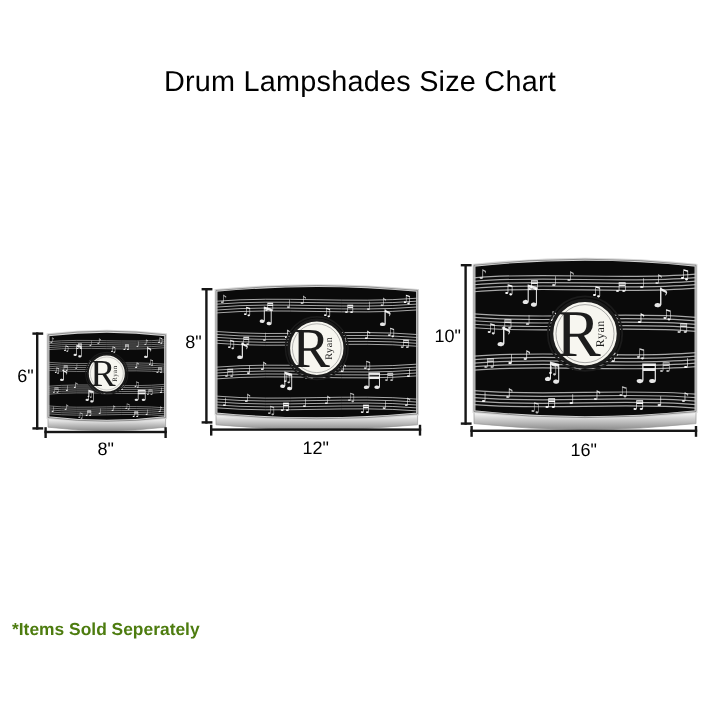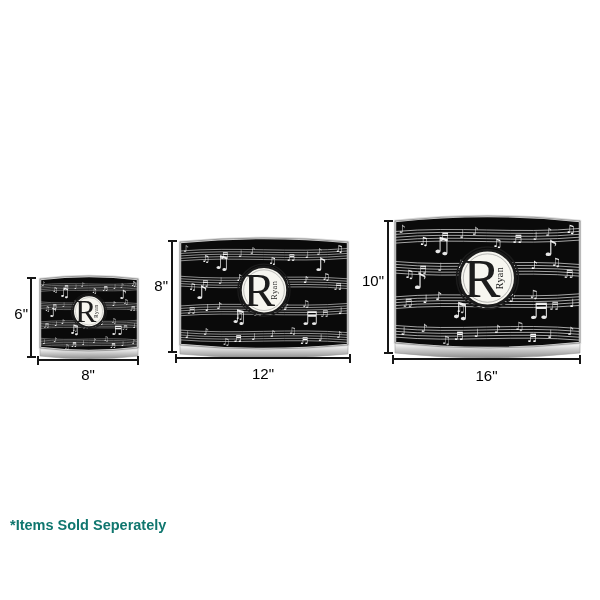--- a/index.html
+++ b/index.html
@@ -59,28 +59,29 @@
   #hlabel-medium { left:141px; top:277px; width:27px;  text-align:right; }
   #wlabel-medium { left:175px; top:365px; width:176px; text-align:center; }
   #hlabel-large  { left:349px; top:272px; width:35px;  text-align:right; }
   #wlabel-large  { left:392px; top:367px; width:189px; text-align:center; }
 
   .footnote{
     position:absolute;
     left:10px;top:517px;
     font-size:14.5px;
     font-weight:600;
-    color:#0f766e;
+    color:#4d7c0f;
   }
 </style>
 </head>
 <body>
 
 <div id="canvas">
 
+  <div class="page-title">Drum Lampshades Size Chart</div>
 
   <div class="vdim" id="vdim-small"></div>
   <div class="dim-label" id="hlabel-small">6"</div>
   <div class="shade" id="shade-small"><svg width="106" height="92" viewBox="-3 -3 106 92">
         <defs>
           <linearGradient id="baseg-small" x1="0" y1="0" x2="0" y2="1">
             <stop offset="0%" stop-color="#ffffff"></stop>
             <stop offset="100%" stop-color="#8c8c8c"></stop>
           </linearGradient>
           <clipPath id="clip-small">

